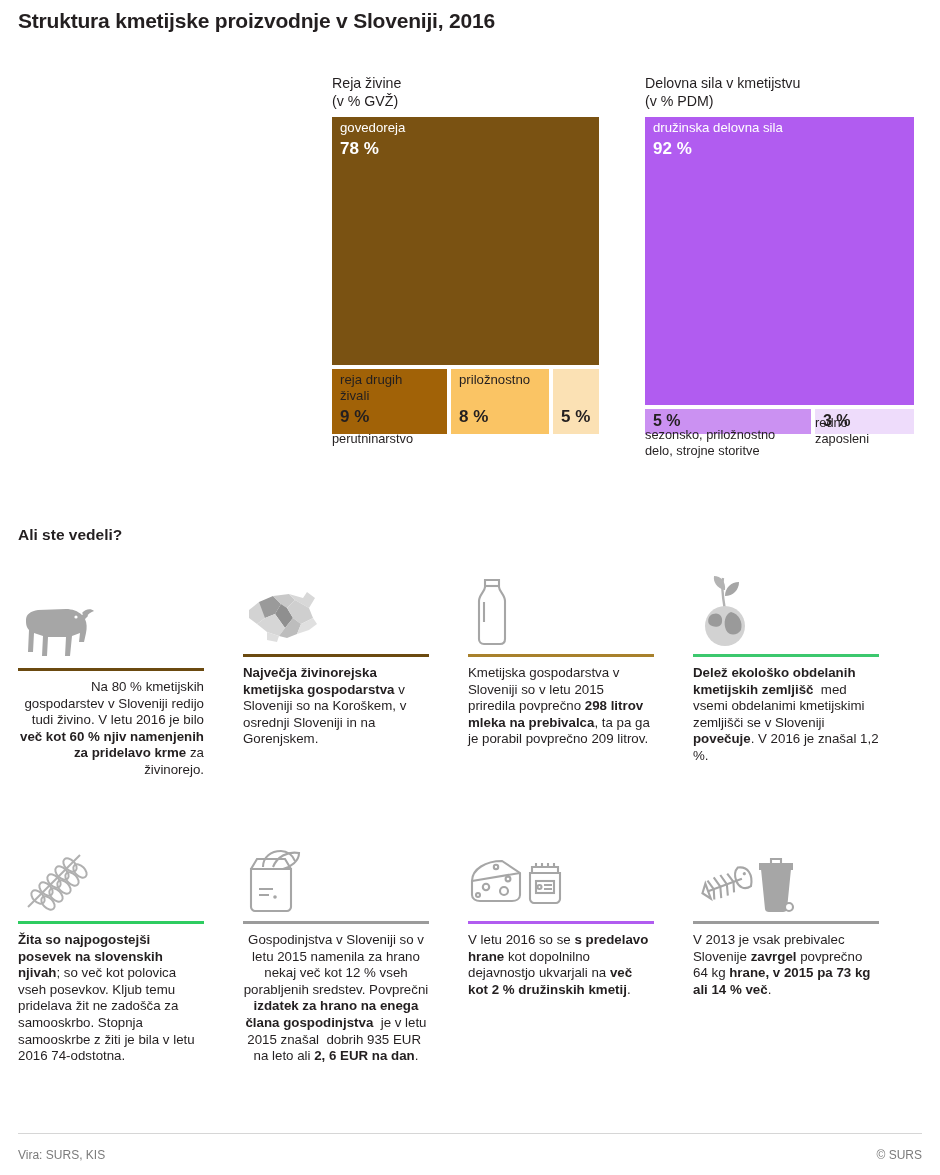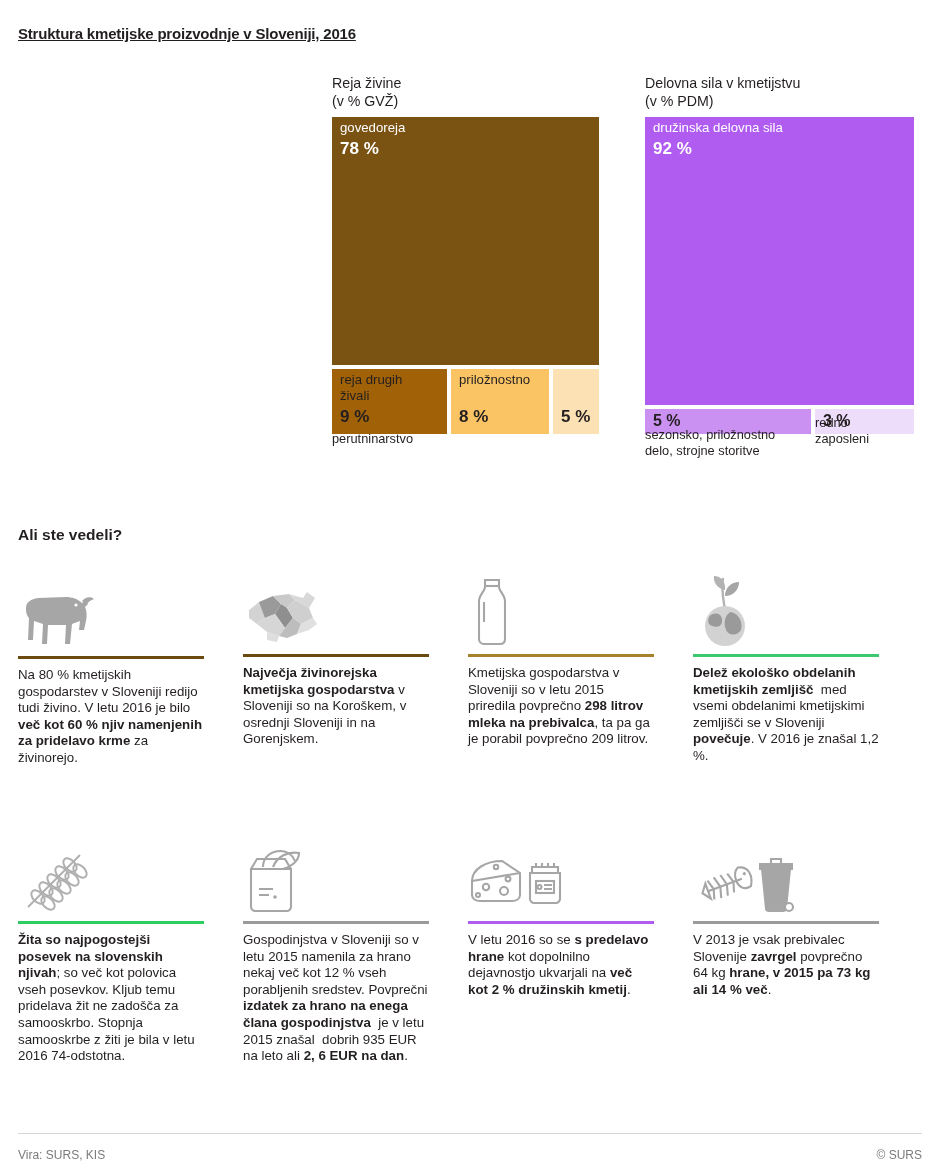--- a/index.html
+++ b/index.html
@@ -7,24 +7,23 @@
     width: 940px; height: 1175px;
     background: #ffffff;
     font-family: "Liberation Sans", sans-serif;
     color: #231f20;
     overflow: hidden;
   }
   .page { position: relative; width: 940px; height: 1175px; }
 
   
   .main-title {
-    position: absolute; left: 18px; top: 25px;
-    font-size: 15px; font-weight: bold; letter-spacing: -0.2px;
+    position: absolute; left: 18px; top: 9px;
+    font-size: 21px; font-weight: bold; letter-spacing: -0.2px;
     color: #231f20;
-    text-decoration: underline;
   }
 
   
   .tm { position: absolute; }
   .tm-title {
     font-size: 14.2px; line-height: 18px; color: #231f20;
     white-space: pre-line;
   }
   .tm-canvas { position: relative; margin-top: 7px; }
   .cell { position: absolute; overflow: hidden; }
@@ -114,21 +113,21 @@
       </div>
     </div>
     <div class="cap" style="left:0;top:341px;width:160px;margin-top:12px;">sezonsko, priložnostno
 delo, strojne storitve</div>
     <div class="cap" style="left:170px;top:341px;width:99px;">redno
 zaposleni</div>
   </div>
 
   <div class="dyk-title">Ali ste vedeli?</div>
 
-  <div class="card" style="left:18px; top:580px;">
+  <div class="card" style="left:18px; top:592px;text-align:right;">
     <div class="iconbox">
       <svg width="82" height="62" viewBox="0 0 82 62" aria-hidden="true">
         <g fill="#a6a6a6">
           <path d="M8,20 C8,14 13,11 20,10 L48,9 C54,9 60,11 64,15 L68,12 L70,16 L67,19 C69,23 69,28 68,33 L66,42 L61,42 L62,33 L54,36 L52,56 L47,56 L48,37 L30,37 L29,56 L24,56 L25,36 L16,33 L15,52 L10,52 L11,30 C8,27 8,23 8,20 Z"></path>
           <path d="M64,13 C67,9 73,8 76,11 C73,12 70,14 68,17 Z"></path>
           <circle cx="58" cy="17" r="1.6" fill="#ffffff"></circle>
         </g>
       </svg>
     </div>
     <div class="rule" style="background:#6b4a10;"></div>
@@ -204,21 +203,21 @@
             <ellipse cx="54" cy="34" rx="5" ry="8" transform="rotate(-45 54 34)"></ellipse>
             <ellipse cx="62" cy="26" rx="5" ry="8" transform="rotate(-45 62 26)"></ellipse>
           </g>
         </g>
       </svg>
     </div>
     <div class="rule" style="background:#2ecc61;"></div>
     <div class="body"><b>Žita so najpogostejši posevek na slovenskih njivah</b>; so več kot polovica vseh posevkov. Kljub temu pridelava žit ne zadošča za samooskrbo. Stopnja samooskrbe z žiti je bila v letu 2016 74-odstotna.</div>
   </div>
 
-  <div class="card" style="left:243px; top:845px;">
+  <div class="card" style="left:243px; top:845px;text-align:center;">
     <div class="iconbox">
       <svg width="72" height="70" viewBox="0 0 72 70" aria-hidden="true">
         <g fill="none" stroke="#a6a6a6" stroke-width="2.1">
           <path d="M8,24 h40 v38 c0,2 -2,4 -4,4 h-32 c-2,0 -4,-2 -4,-4 z"></path>
           <path d="M8,24 L14,14 h28 l6,10"></path>
           <path d="M20,22 C20,12 28,6 38,6 C44,6 50,10 52,16"></path>
           <path d="M30,22 C34,12 44,6 56,8 C56,16 48,22 40,24"></path>
           <path d="M16,44 h14 M16,50 h10"></path>
         </g>
         <circle cx="32" cy="52" r="1.8" fill="#a6a6a6"></circle>

